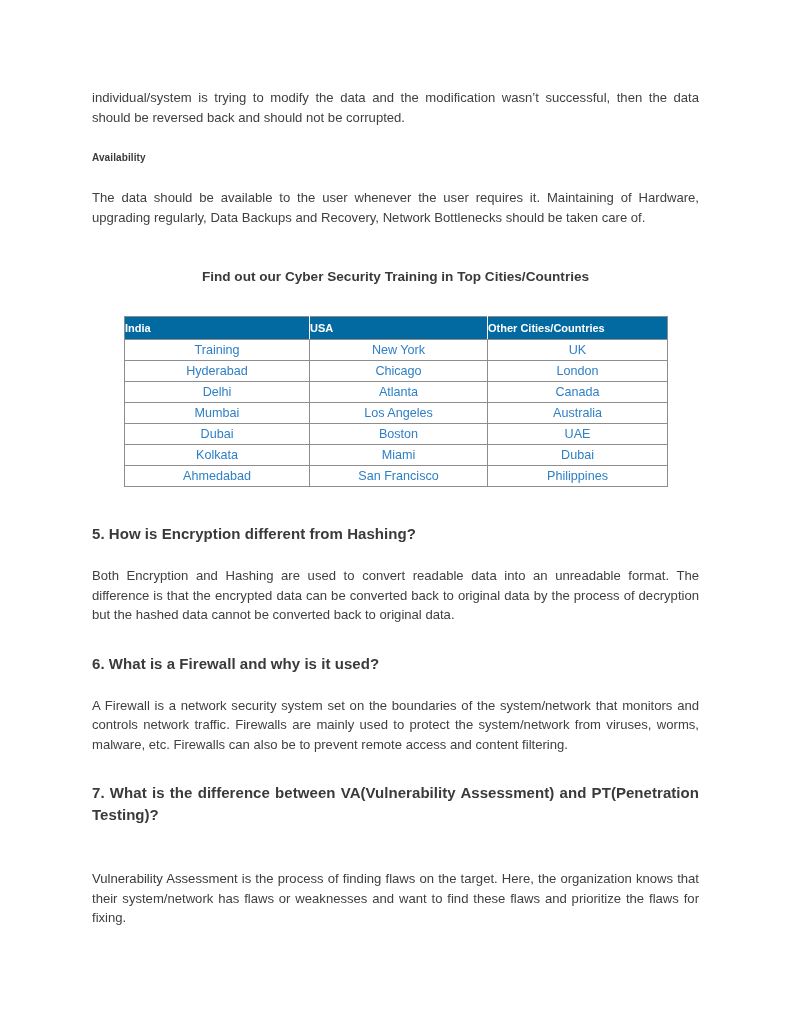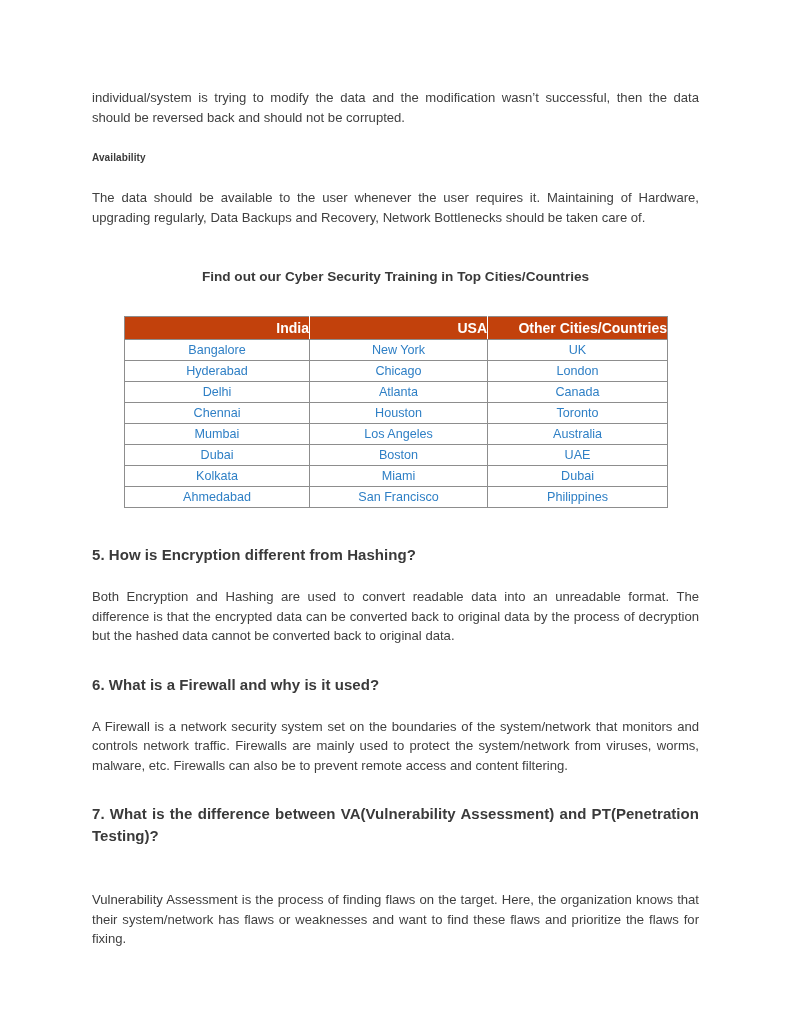--- a/index.html
+++ b/index.html
@@ -82,27 +82,27 @@
   table.cities {
     border-collapse: collapse;
     width: 543px;
     table-layout: fixed;
     border: 1px solid #8d8d8d;
   }
   table.cities col.c1 { width: 185px; }
   table.cities col.c2 { width: 178px; }
   table.cities col.c3 { width: 180px; }
   table.cities th {
-    background: #c2410c;
+    background: #0369a1;
     color: #ffffff;
-    font-size: 14px;
+    font-size: 11px;
     font-weight: bold;
     height: 22px;
     line-height: 22px;
-    text-align: right;
+    text-align: left;
     border-right: 1px solid #ffffff;
     border-bottom: 1px solid #8d8d8d;
     padding: 0;
   }
   table.cities th:last-child { border-right: none; }
   table.cities td {
     color: #2e7fc5;
     font-size: 12.6px;
     height: 20px;
     line-height: 20px;
@@ -144,40 +144,35 @@
         </colgroup>
         <thead>
           <tr>
             <th>India</th>
             <th>USA</th>
             <th>Other Cities/Countries</th>
           </tr>
         </thead>
         <tbody>
           <tr>
-            <td>Bangalore</td>
+            <td>Training</td>
             <td>New York</td>
             <td>UK</td>
           </tr>
           <tr>
             <td>Hyderabad</td>
             <td>Chicago</td>
             <td>London</td>
           </tr>
           <tr>
             <td>Delhi</td>
             <td>Atlanta</td>
             <td>Canada</td>
           </tr>
           <tr>
-            <td>Chennai</td>
-            <td>Houston</td>
-            <td>Toronto</td>
-          </tr>
-          <tr>
             <td>Mumbai</td>
             <td>Los Angeles</td>
             <td>Australia</td>
           </tr>
           <tr>
             <td>Dubai</td>
             <td>Boston</td>
             <td>UAE</td>
           </tr>
           <tr>

